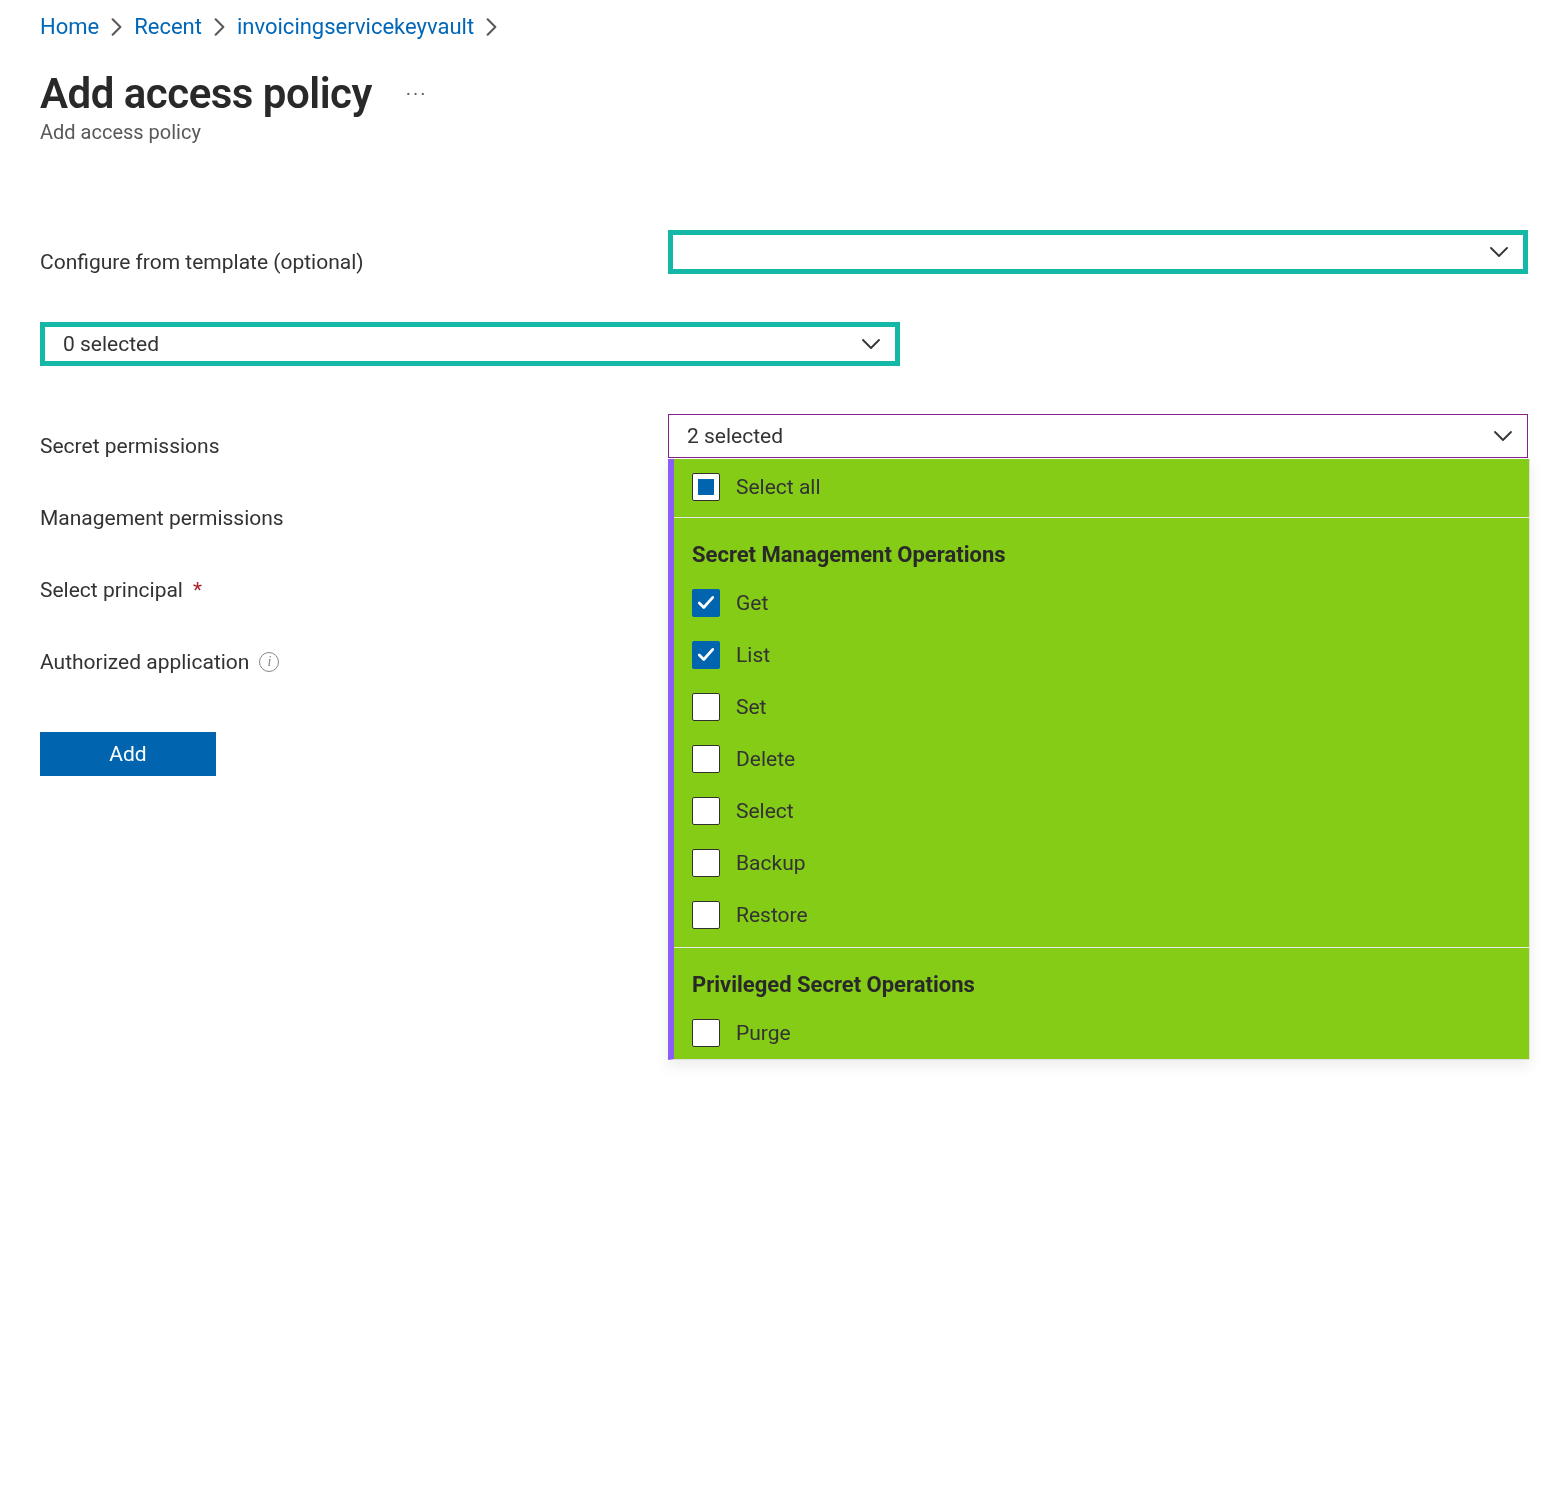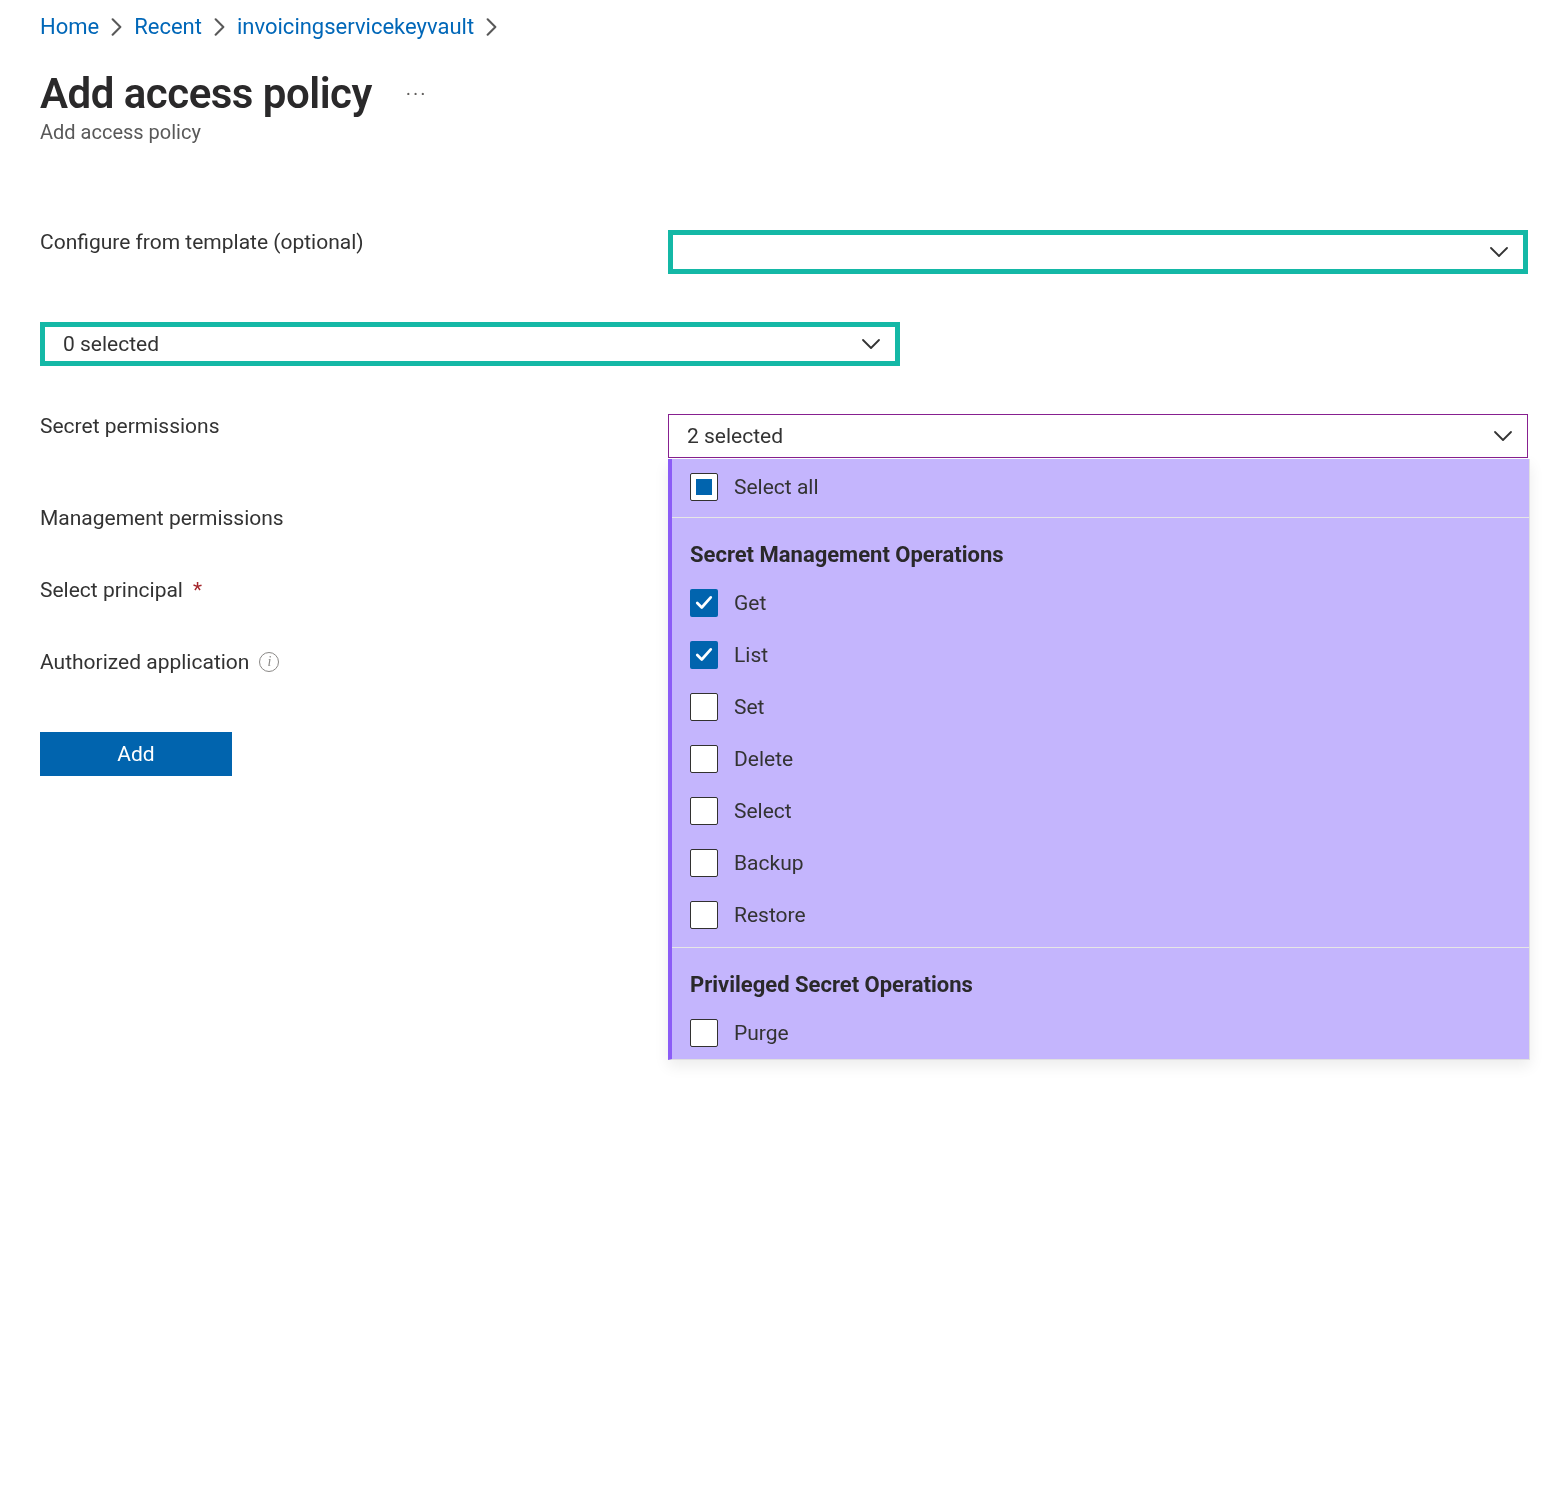--- a/index.html
+++ b/index.html
@@ -21,21 +21,21 @@
     margin: 0;
     font-size: 42px;
     font-weight: 600;
     color: #2a292a;
     letter-spacing: -0.5px;
   }
   .more-dots { color: #605e5c; font-size: 20px; letter-spacing: 2px; cursor: pointer; user-select: none; }
   .subtitle { margin-top: 2px; font-size: 20px; color: #595959; }
 
   .form { margin-top: 86px; }
-  .form-row { display: flex; align-items: flex-start; margin-bottom: 48px; }
+  .form-row { display: flex; align-items: flex-end; margin-bottom: 48px; }
   .form-label { width: 628px; flex: 0 0 628px; font-size: 21px; color: #333333; display:flex; align-items:center; gap:10px; }
   .required { color: #a4262c; }
   .info-icon {
     display: inline-flex; align-items:center; justify-content:center;
     width:20px; height:20px; border:1px solid #8a8886; border-radius:50%;
     color:#8a8886; font-size:14px; font-weight:400; font-family: Georgia, serif;
     font-style: italic;
   }
 
   .select {
@@ -51,22 +51,22 @@
     color: #333333;
   }
   .select.active { border: 1px solid #872090; }
   .select-text { }
   .chevron svg { width: 20px; height: 12px; }
   .chevron { color: #333333; display:inline-flex; align-items:center; }
 
   .dropdown {
     position: absolute; left: -1px; top: 44px;
     width: 862px;
-    background:#c4b5fd;
-    border-left: 4px solid #8b5cf6;
+    background:#84cc16;
+    border-left: 6px solid #8b5cf6;
     border-right: 1px solid #e0e0e0;
     border-bottom: 1px solid #e0e0e0;
     box-shadow: 0 6px 14px rgba(0,0,0,0.08);
     z-index: 10;
   }
   .dd-selectall {
     display:flex; align-items:center; gap: 16px;
     padding: 14px 18px 16px 18px;
     border-bottom: 1px solid #e6e6e6;
     font-size: 21px;
@@ -95,21 +95,21 @@
     flex: 0 0 28px;
   }
   .cb.unchecked { border: 1.5px solid #323130; background:#fff; }
   .cb.checked { background:#0164ae; }
   .cb.checked svg { width:18px; height:18px; }
   .cb.indeterminate { border: 1.5px solid #323130; background:#fff; }
   .cb.indeterminate .sq { width:16px; height:16px; background:#0164ae; }
 
   .add-btn {
     display:inline-flex; align-items:center; justify-content:center;
-    width: 192px; height: 44px;
+    width: 176px; height: 44px;
     background:#0164ae; color:#ffffff;
     font-size: 21px; font-weight:400;
     cursor:pointer; user-select:none;
     margin-top: 10px;
   }
 </style>
 </head>
 <body>
 
 <div class="page">

